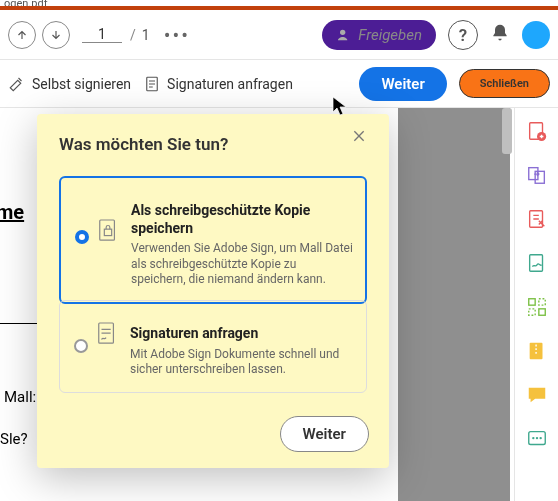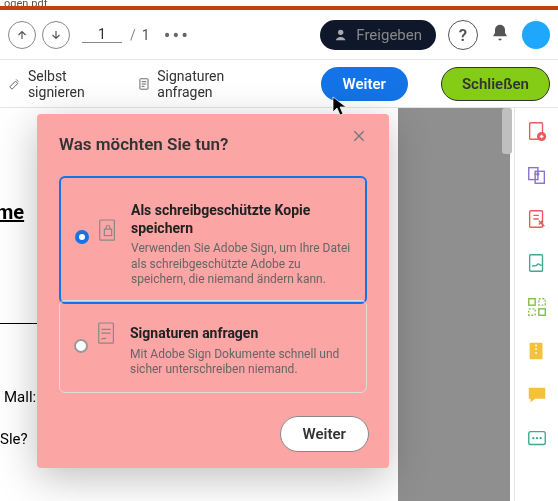--- a/index.html
+++ b/index.html
@@ -6,38 +6,38 @@
   body { width: 558px; height: 501px; background: #fff; overflow: hidden; position: relative; }
   .tab-remnant { position:absolute; top:0; left:0; right:0; height:10px; border-bottom:4px solid #c2410c; font-size:11px; color:#555; padding-left:4px; line-height:8px; overflow:hidden;}
   .toolbar { position:absolute; top:10px; left:0; right:0; height:50px; display:flex; align-items:center; padding:0 8px; border-bottom:1px solid #e5e5e5;}
   .circ-btn { width:28px; height:28px; border:1.5px solid #888; border-radius:50%; display:flex; align-items:center; justify-content:center; margin-right:6px; cursor:pointer;}
   .circ-btn svg { width:14px; height:14px; stroke:#555; fill:none; stroke-width:2;}
   .page-input { width:40px; border:none; border-bottom:1px solid #888; text-align:center; font-size:14px; margin:0 6px; color:#333; outline:none;}
   .page-sep { color:#888; font-size:14px; margin:0 2px;}
   .page-total { color:#555; font-size:14px; margin-left:4px;}
   .dots { margin-left:14px; color:#666; font-size:20px; letter-spacing:2px; cursor:pointer;}
   .spacer { flex:1; }
-  .share-btn { background:#0f172a; border-radius:18px; padding:6px 14px; display:flex; align-items:center; gap:6px; color:#888; font-size:15px; cursor:pointer;}
+  .share-btn { background:#4c1d95; border-radius:18px; padding:6px 14px; display:flex; align-items:center; gap:6px; color:#888; font-size:15px; cursor:pointer;font-style:italic;}
   .share-btn svg { width:16px; height:16px; fill:#aaa;}
   .help-btn { width:30px; height:30px; border:1.8px solid #555; border-radius:50%; display:flex; align-items:center; justify-content:center; margin-left:12px; color:#555; font-size:17px; font-weight:600; cursor:pointer;}
   .bell { margin-left:12px; cursor:pointer;}
   .bell svg { width:20px; height:20px; fill:#555;}
   .avatar { width:28px; height:28px; border-radius:50%; background:#1ea7fd; margin-left:12px; cursor:pointer;}
-  .actionbar { position:absolute; top:60px; left:0; right:0; height:48px; display:flex; align-items:center; padding:0 8px; border-bottom:1px solid #e5e5e5; gap:33px;}
+  .actionbar { position:absolute; top:60px; left:0; right:0; height:48px; display:flex; align-items:center; padding:0 8px; border-bottom:1px solid #e5e5e5; gap:12px;}
   .act-item { display:flex; align-items:center; gap:6px; font-size:14px; color:#333; cursor:pointer;}
   .act-item svg { width:18px; height:18px; stroke:#555; fill:none; stroke-width:1.5;}
   .btn-primary { background:#1473e6; color:#fff; border:none; border-radius:18px; padding:8px 22px; font-size:15px; font-weight:600; cursor:pointer;}
-  .btn-secondary { background:#84cc16; color:#333; border:1.6px solid #333; border-radius:18px; padding:7px 20px; font-size:15px; font-weight:600; cursor:pointer;}
+  .btn-secondary { background:#f97316; color:#333; border:1.6px solid #333; border-radius:18px; padding:7px 20px; font-size:11px; font-weight:600; cursor:pointer;}
   .doc-area { position:absolute; top:108px; left:0; width:398px; bottom:0; background:#fff; overflow:hidden;}
   .gray-gutter { position:absolute; top:108px; left:398px; width:112px; bottom:0; background:#8f8f8f;}
   .scrollbar-thumb { position:absolute; top:108px; left:502px; width:10px; height:46px; background:#bfbfbf; border-radius:3px;}
   .sidepanel { position:absolute; top:108px; right:0; width:44px; bottom:0; background:#fff; border-left:1px solid #e5e5e5; display:flex; flex-direction:column; align-items:center; padding-top:12px; gap:22px;}
   .sidepanel .tool { width:22px; height:22px; cursor:pointer; display:flex; align-items:center; justify-content:center;}
   .doc-area .frag { position:absolute; font-size:15px; color:#000;}
-  .modal { position:absolute; left:37px; top:114px; width:352px; height:354px; background:#fca5a5; border-radius:4px; box-shadow:0 10px 40px rgba(0,0,0,0.25);}
+  .modal { position:absolute; left:37px; top:114px; width:352px; height:354px; background:#fef9c3; border-radius:4px; box-shadow:0 10px 40px rgba(0,0,0,0.25);}
   .modal-close { position:absolute; top:14px; right:16px; width:22px; height:22px; cursor:pointer; color:#777;}
   .modal-close svg { width:16px; height:16px; stroke:#777; stroke-width:2;}
   .modal-title { position:absolute; top:20px; left:22px; font-size:17px; font-weight:600; color:#333;}
   .option { position:absolute; left:22px; right:22px; border-radius:6px; padding:14px 12px 14px 48px; cursor:pointer;}
   .option.sel { border:2px solid #1473e6; top:62px; }
   .option.uns { border:1px solid #ddd; top:186px; }
   .option .radio { position:absolute; left:14px; top:42%; width:14px; height:14px; border-radius:50%;}
   .option.sel .radio { border:4px solid #1473e6; background:#fff;}
   .option.uns .radio { border:2px solid #999; background:#fff;}
   .option .oicon { position:absolute; left:36px; top:32%; width:22px; height:26px;}
@@ -182,33 +182,33 @@
 
   <div class="option sel">
     <div class="radio"></div>
     <div class="oicon"><svg viewBox="0 0 24 28">
           <rect x="3" y="2" width="16" height="22" rx="1"></rect>
           <rect x="8" y="12" width="8" height="7"></rect>
           <path d="M10 12v-2a2 2 0 0 1 4 0v2"></path>
         </svg></div>
     <div class="otxt">
       <div class="otitle">Als schreibgeschützte Kopie speichern</div>
-      <div class="odesc">Verwenden Sie Adobe Sign, um Ihre Datei als schreibgeschützte Adobe zu speichern, die niemand ändern kann.</div>
+      <div class="odesc">Verwenden Sie Adobe Sign, um Mall Datei als schreibgeschützte Kopie zu speichern, die niemand ändern kann.</div>
     </div>
   </div>
 
   <div class="option uns">
     <div class="radio"></div>
     <div class="oicon"><svg viewBox="0 0 24 28">
           <rect x="3" y="2" width="16" height="22" rx="1"></rect>
           <path d="M6 9h10M6 13h10M6 20c2-3 3 1 5-2"></path>
         </svg></div>
     <div class="otxt">
       <div class="otitle">Signaturen anfragen</div>
-      <div class="odesc">Mit Adobe Sign Dokumente schnell und sicher unterschreiben niemand.</div>
+      <div class="odesc">Mit Adobe Sign Dokumente schnell und sicher unterschreiben lassen.</div>
     </div>
   </div>
 
   <div class="modal-footer">
     <button class="btn-outline">Weiter</button>
   </div>
 </div>
 
 <div class="cursor">
   <svg viewBox="0 0 16 20">

